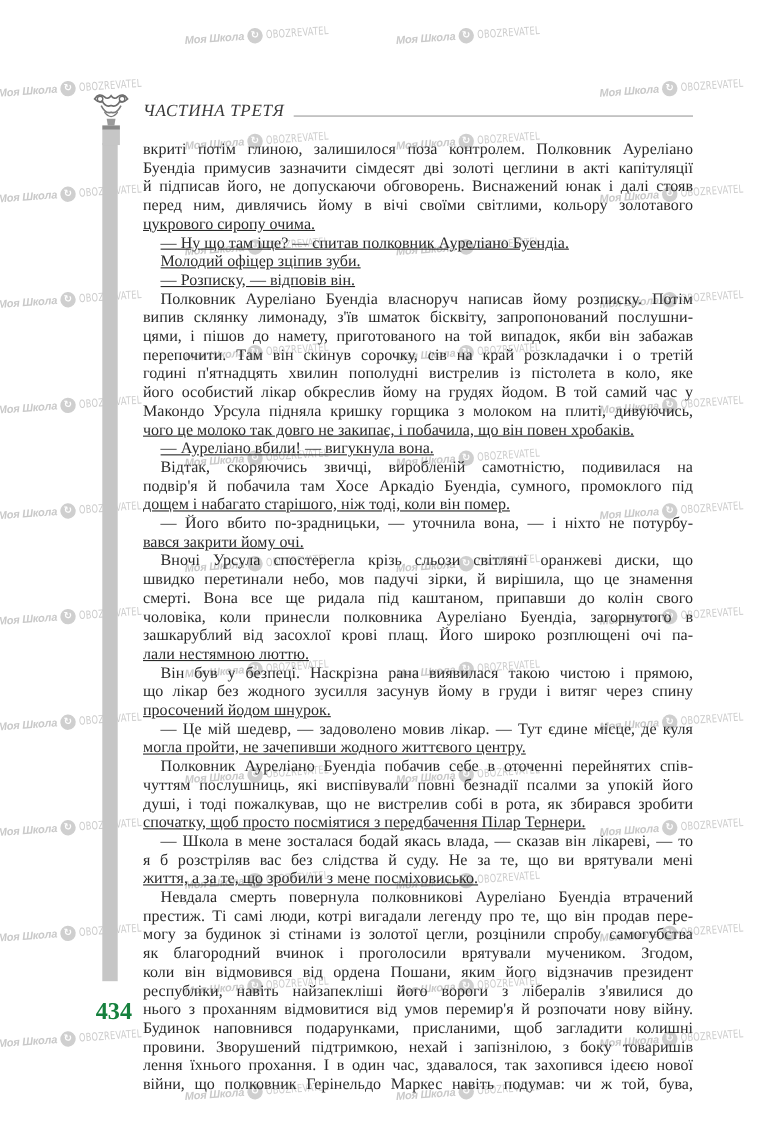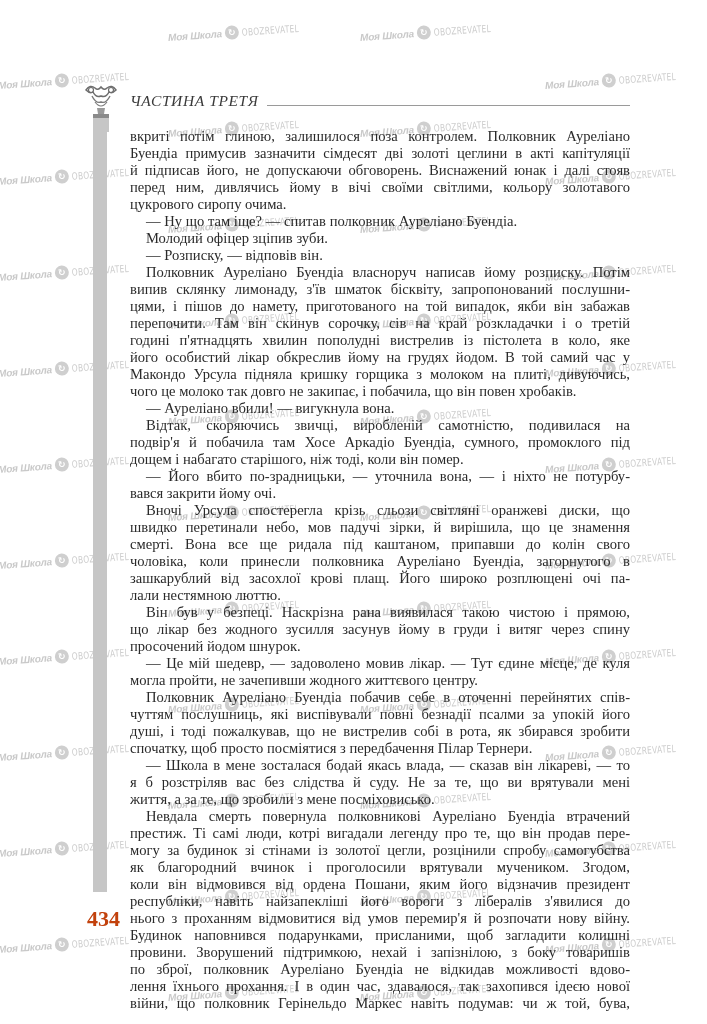--- a/index.html
+++ b/index.html
@@ -26,25 +26,25 @@
   }
   .header .title { font-style: italic; font-size: 15.5px; color: #3a3a3a; letter-spacing: 0.6px; white-space: nowrap; }
   .header .rule { flex: 1; height: 1px; background: #9a9a9a; margin-left: 8px; margin-bottom: 4px; }
 
   .body-text { position: absolute; left: 130px; top: 128px; width: 500px; z-index: 2; }
   .line {
     height: 17px; line-height: 17px; font-size: 14.6px; white-space: nowrap;
     text-align: justify; text-align-last: justify; overflow: hidden;
   }
   .line.indent { padding-left: 16px; }
-  .line.last { text-align-last: left; }
+  .line.last { text-align-last: left; text-decoration: underline; }
 
   .page-number {
     position: absolute; left: 87px; top: 906px; z-index: 2;
-    font-family: "Liberation Serif", serif; font-weight: bold; font-size: 22px; color: #c2410c;
+    font-family: "Liberation Serif", serif; font-weight: bold; font-size: 22px; color: #15803d;
   }
 </style>
 </head>
 <body>
 
 <div class="watermarks" id="wm-layer">
     <div class="wm" style="left: 168px; top: 30px;">
       <span class="school">Моя Школа</span>
       <span class="logo">↻</span>
       <span class="brand">OBOZREVATEL</span>
@@ -319,18 +319,17 @@
     <div class="line last">життя, а за те, що зробили з мене посміховисько.</div>
     <div class="line indent">Невдала смерть повернула полковникові Ауреліано Буендіа втрачений</div>
     <div class="line">престиж. Ті самі люди, котрі вигадали легенду про те, що він продав пере-</div>
     <div class="line">могу за будинок зі стінами із золотої цегли, розцінили спробу самогубства</div>
     <div class="line">як благородний вчинок і проголосили врятували мучеником. Згодом,</div>
     <div class="line">коли він відмовився від ордена Пошани, яким його відзначив президент</div>
     <div class="line">республіки, навіть найзапекліші його вороги з лібералів з'явилися до</div>
     <div class="line">нього з проханням відмовитися від умов перемир'я й розпочати нову війну.</div>
     <div class="line">Будинок наповнився подарунками, присланими, щоб загладити колишні</div>
     <div class="line">провини. Зворушений підтримкою, нехай і запізнілою, з боку товаришів</div>
-    <div class="line">по зброї, полковник Ауреліано Буендіа не відкидав можливості вдово-</div>
     <div class="line">лення їхнього прохання. І в один час, здавалося, так захопився ідеєю нової</div>
     <div class="line">війни, що полковник Герінельдо Маркес навіть подумав: чи ж той, бува,</div>
   </div>
 
 <div class="page-number">434</div>
 
 </body></html>

